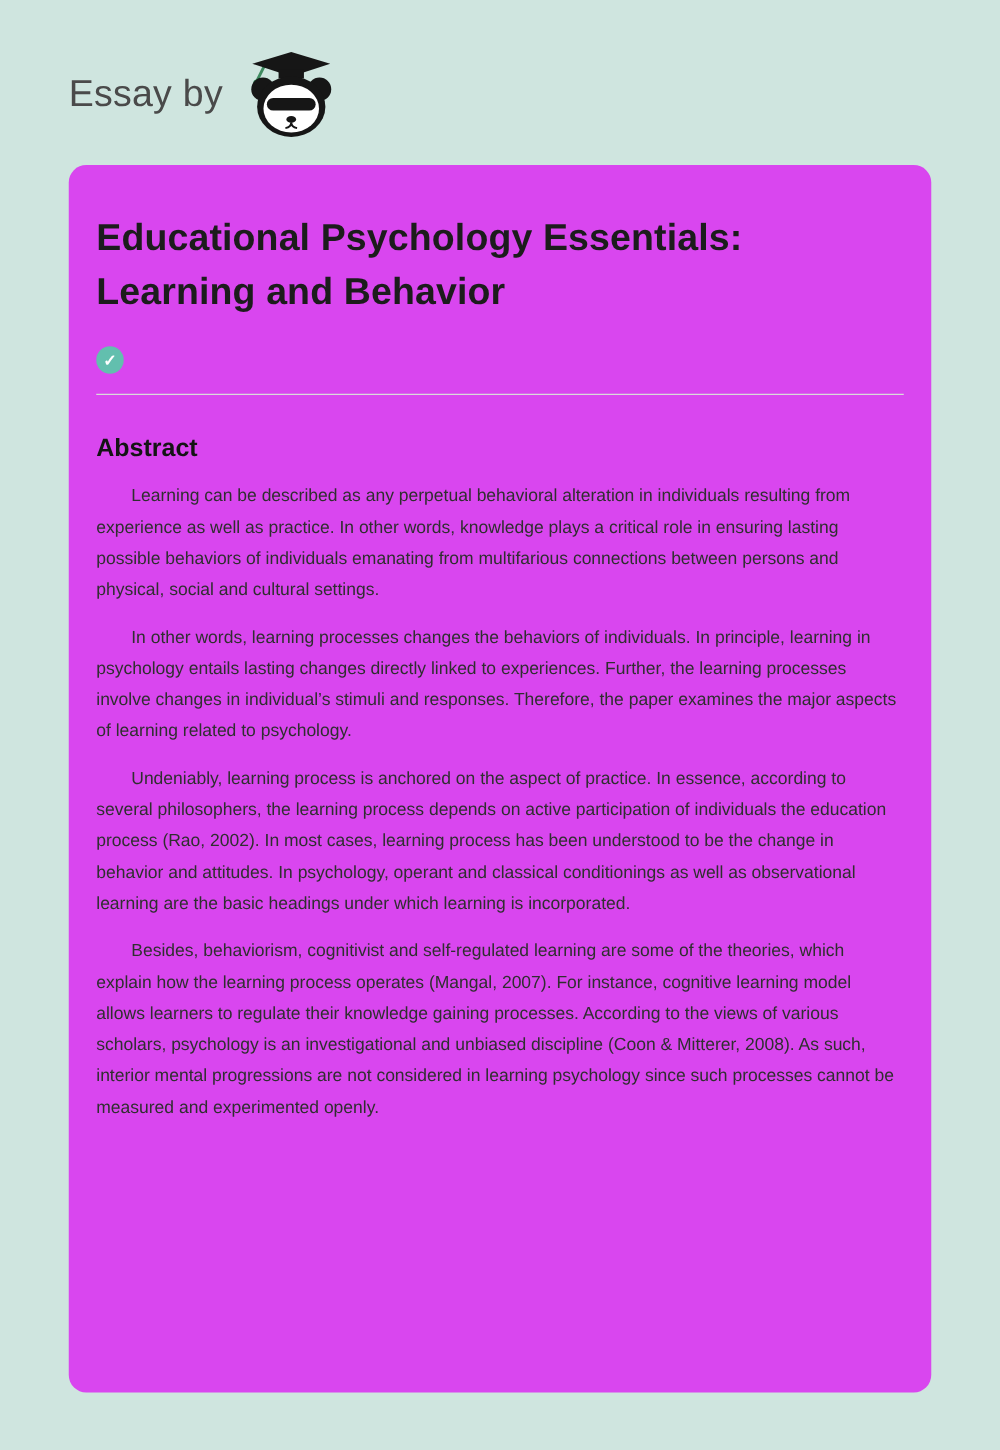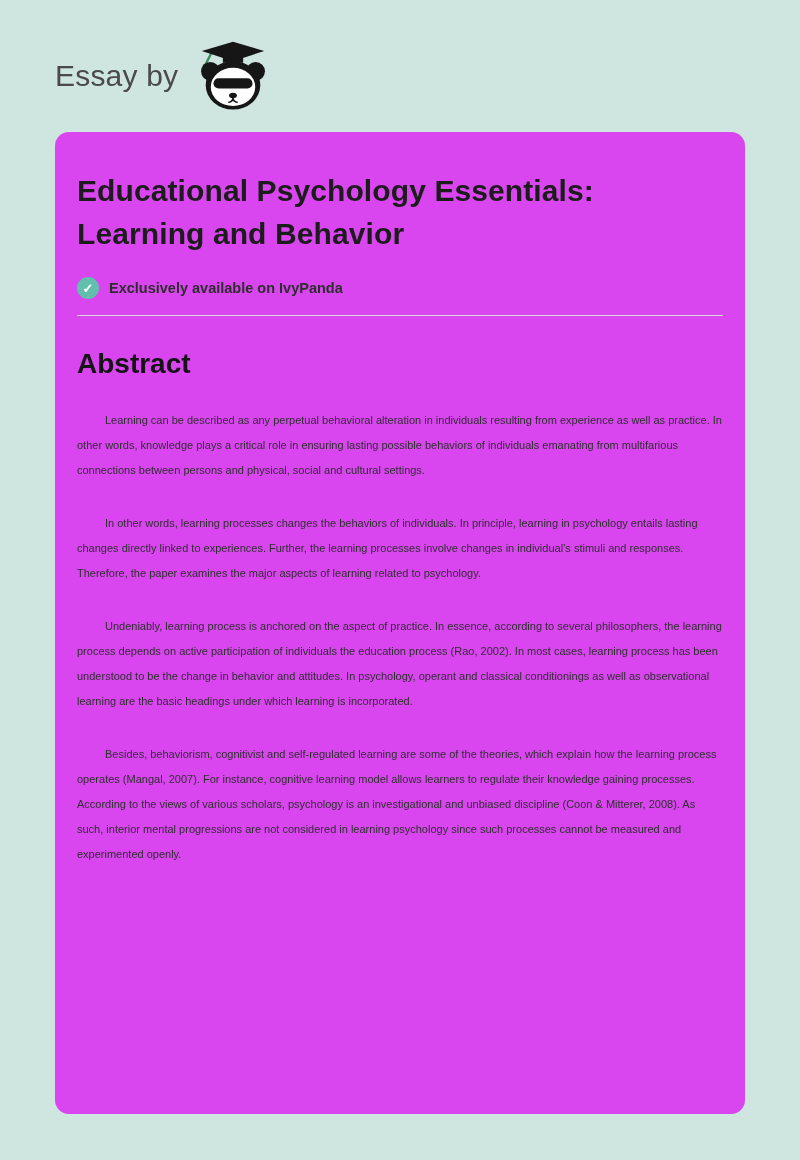--- a/index.html
+++ b/index.html
@@ -91,31 +91,31 @@
     color: #2e2e2e;
   }
 
   .divider {
     border: none;
     border-top: 1px solid #dadada;
     margin-top: 16px;
   }
 
   .section-heading {
-    font-size: 28px;
+    font-size: 20px;
     font-weight: 700;
     color: #141414;
     margin-top: 32px;
   }
 
   .body-paragraph {
-    font-size: 11px;
+    font-size: 14px;
     line-height: 25px;
     color: #2f2f2f;
-    margin-top: 28px;
+    margin-top: 13px;
     text-indent: 28px;
   }
 </style>
 </head>
 <body>
 
 <div class="page">
 
   <header class="site-header">
     <span class="essay-by">Essay by</span>
@@ -143,21 +143,20 @@
     </span>
 
   </header>
 
   <main class="card">
 
     <h1 class="title">Educational Psychology Essentials: Learning and Behavior</h1>
 
     <div class="availability">
       <span class="check">✓</span>
-      <span class="availability-text">Exclusively available on IvyPanda</span>
     </div>
 
     <hr class="divider">
 
     <section>
       <h2 class="section-heading">Abstract</h2>
       <p class="body-paragraph">Learning can be described as any perpetual behavioral alteration in individuals resulting from experience as well as practice. In other words, knowledge plays a critical role in ensuring lasting possible behaviors of individuals emanating from multifarious connections between persons and physical, social and cultural settings.</p>
       <p class="body-paragraph">In other words, learning processes changes the behaviors of individuals. In principle, learning in psychology entails lasting changes directly linked to experiences. Further, the learning processes involve changes in individual’s stimuli and responses. Therefore, the paper examines the major aspects of learning related to psychology.</p>
     </section>
 

